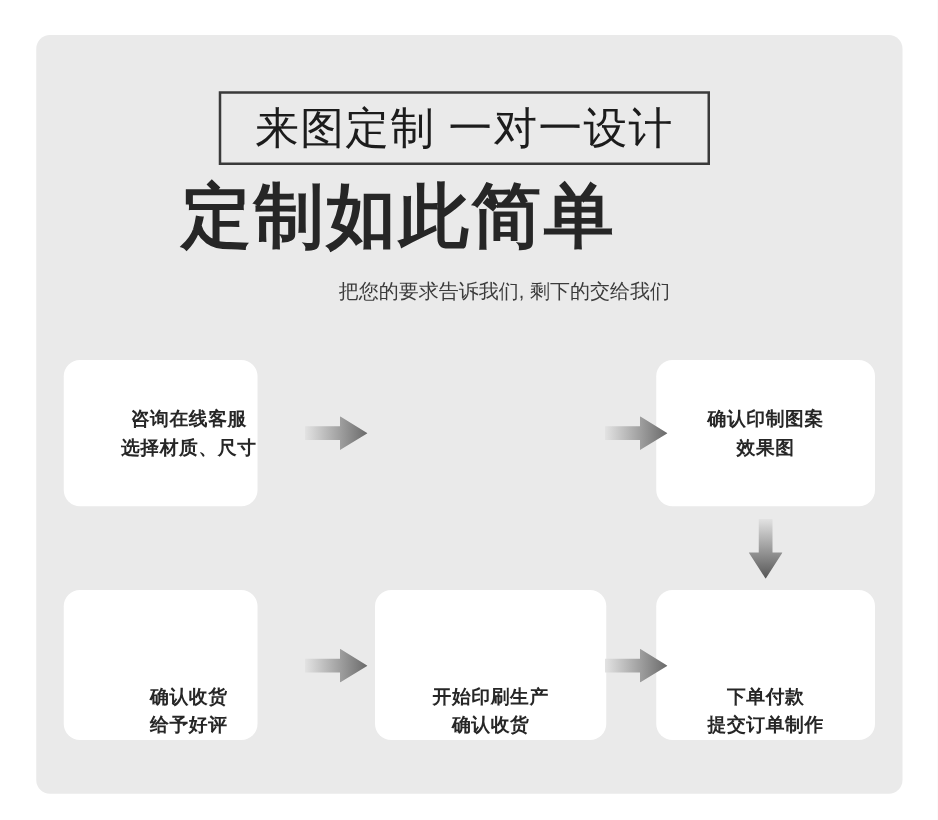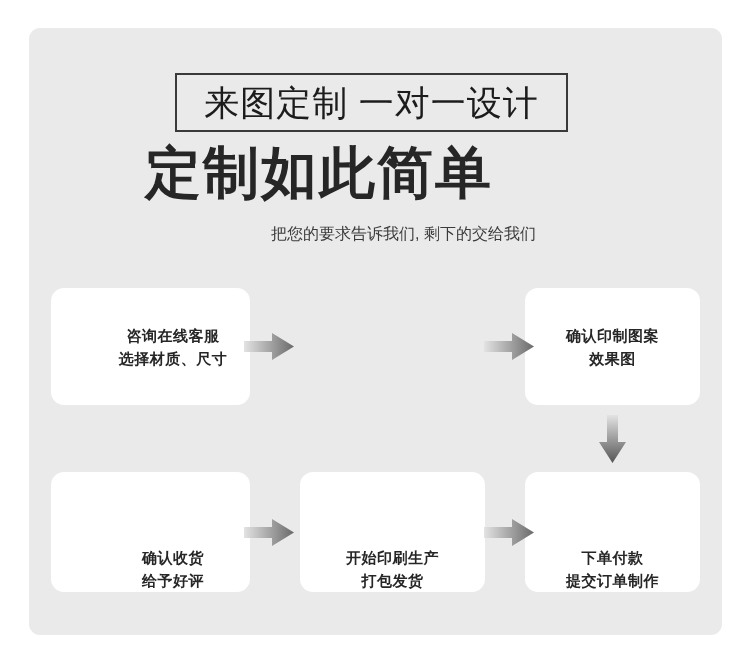--- a/index.html
+++ b/index.html
@@ -107,21 +107,21 @@
     color: #262626;
     letter-spacing: 0.5px;
     white-space: pre-line;
   }
 
   
   .r1 { top: 260px; height: 117px; }
   
   .r2 { top: 444px; height: 120px; align-items: flex-end; }
 
-  .col1 { left: 22px;  width: 199px; padding-left: 45px; }   
+  .col1 { left: 22px;  width: 155px; padding-left: 45px; }   
   .col2 { left: 271px; width: 185px; }   
   .col3 { left: 496px; width: 175px; }   
 
   
   .arrow-right {
     position: absolute;
     width: 50px;
     height: 27px;
   }
   .arrow-down {
@@ -164,21 +164,21 @@
 效果图</span>
     </div>
 
     <div class="card r2 col1">
       <span class="card-text">确认收货
 给予好评</span>
     </div>
 
     <div class="card r2 col2">
       <span class="card-text">开始印刷生产
-打包发货</span>
+确认收货</span>
     </div>
 
     <div class="card r2 col3">
       <span class="card-text">下单付款
 提交订单制作</span>
     </div>
 
     <div class="arrow-right ar-1">
       <svg viewBox="0 0 50 27" xmlns="http://www.w3.org/2000/svg">
         <defs>

